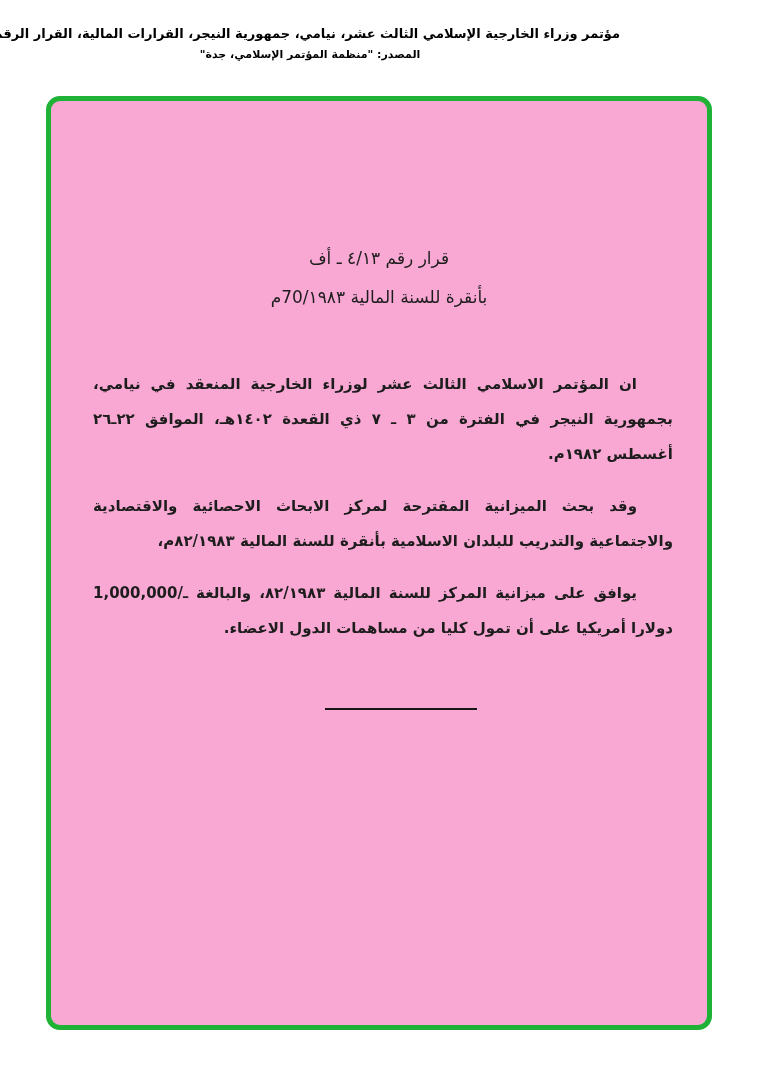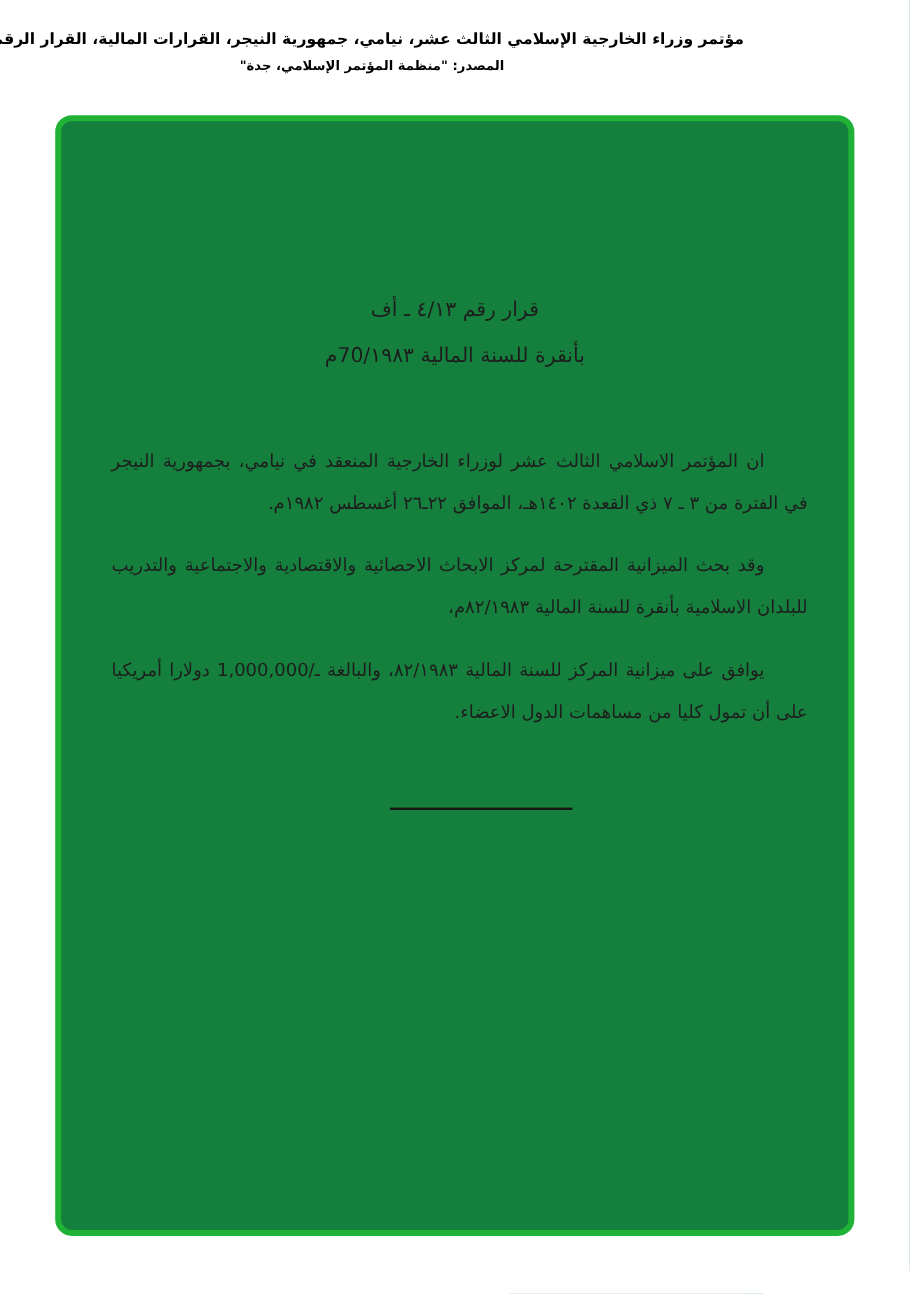--- a/index.html
+++ b/index.html
@@ -36,21 +36,21 @@
   }
   .doc-frame {
     position: absolute;
     left: 46px;
     top: 96px;
     width: 666px;
     height: 934px;
     box-sizing: border-box;
     border: 5px solid #1fb236;
     border-radius: 14px;
-    background: #15803d;
+    background: #f9a8d4;
   }
   .title-block {
     direction: rtl;
     text-align: center;
     margin-top: 138px;
     font-size: 17px;
     line-height: 39px;
     color: #1d1d1d;
     font-weight: 500;
   }
@@ -58,20 +58,21 @@
     direction: rtl;
     margin: 50px 34px 0 42px;
     font-size: 15px;
     line-height: 35px;
     text-align: justify;
     color: #1d1d1d;
   }
   .body-block p {
     margin: 0 0 17px 0;
     text-indent: 36px;
+    font-weight: bold;
   }
   .separator-rule {
     width: 152px;
     height: 2px;
     background: #161616;
     margin: 62px auto 0 auto;
     transform: translateX(22px);
   }
 </style>
 </head>

